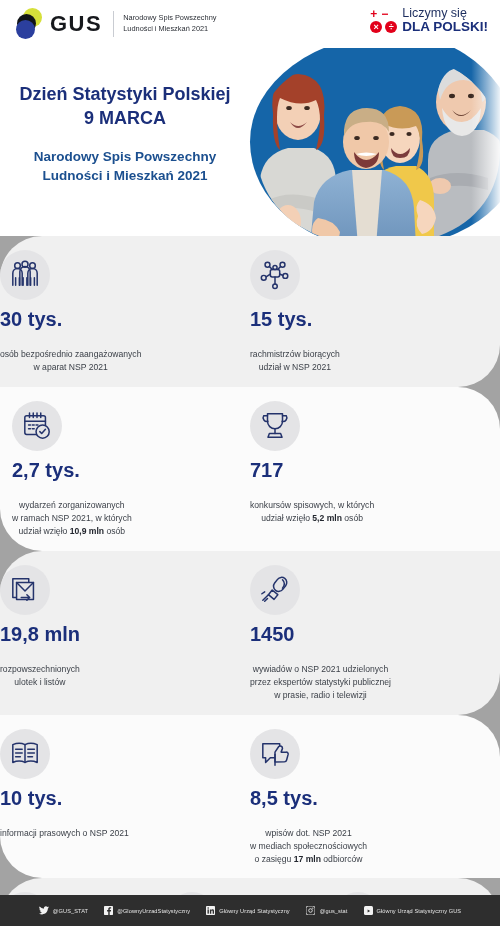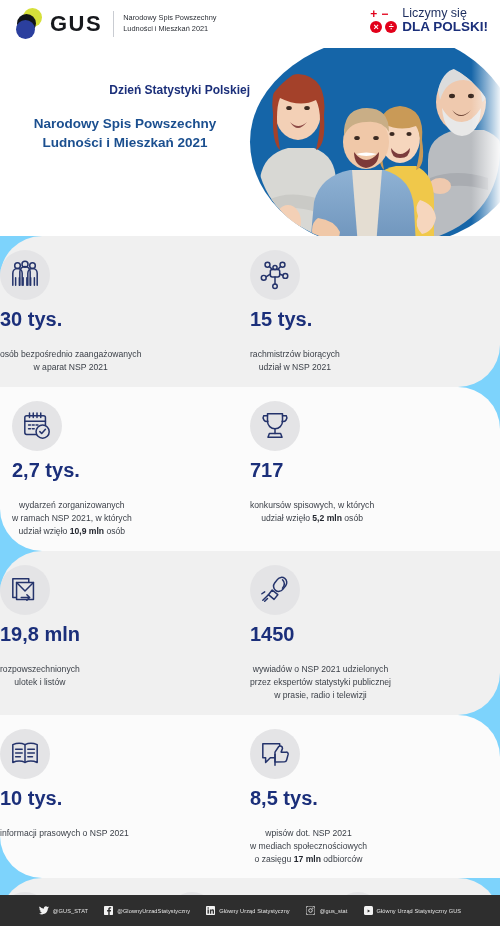--- a/index.html
+++ b/index.html
@@ -2,21 +2,21 @@
 <html><head>
 <meta charset="utf-8">
 <style>
   * { box-sizing: border-box; margin: 0; padding: 0; }
   html, body {
     width: 500px; height: 926px;
     font-family: "Liberation Sans", sans-serif;
     background: #ffffff;
     overflow: hidden;
   }
-  .page { position: relative; width: 500px; height: 926px; background:#7dd3fc; }
+  .page { position: relative; width: 500px; height: 926px; background:#a3a3a3; }
 
   
   .header { position:relative; height:48px; background:#fff; z-index:6; }
   .logo-block { position:absolute; left:14px; top:8px; display:flex; align-items:center; }
   .gus-mark { position:relative; width:34px; height:32px; }
   .gus-mark .c { position:absolute; border-radius:50%; }
   .gus-mark .c1 { width:19px; height:19px; left:9px;  top:0px;  background:#d6e03a; }
   .gus-mark .c2 { width:19px; height:19px; left:3px;  top:6px;  background:#111418; }
   .gus-mark .c3 { width:19px; height:19px; left:2px;  top:12px; background:#2b3f9e; }
   .gus-word { font-size:22px; font-weight:bold; letter-spacing:1.5px; color:#16181c; margin-left:2px; }
@@ -34,21 +34,21 @@
   .cl-t2 { font-size:13.5px; font-weight:bold; color:#1b2f7a; line-height:14px; }
 
   
   .hero { position:relative; height:188px; background:#fff; overflow:hidden; }
   .hero-blob {
     position:absolute; right:-20px; top:-14px; width:270px; height:215px;
     background:#1565a8; border-radius:54% 46% 52% 48% / 50% 55% 45% 50%;
   }
   .hero-photo { position:absolute; right:-6px; top:2px; width:258px; height:196px; }
   .hero-text { position:absolute; left:0; top:34px; width:250px; text-align:center; }
-  .hero-h1 { font-size:12px; font-weight:bold; color:#1b2f7a; line-height:1.35;text-align:right; }
+  .hero-h1 { font-size:18px; font-weight:bold; color:#1b2f7a; line-height:1.35; }
   .hero-h2 { font-size:13.5px; color:#1b4f8f; line-height:1.42; margin-top:16px; font-weight:600; }
   .hero-fade { position:absolute; right:0; top:0; width:64px; height:188px;
                background:linear-gradient(90deg, rgba(255,255,255,0) 0%, rgba(255,255,255,0.0) 55%, rgba(255,255,255,0.92) 100%); }
 
   
   .panel { position:relative; width:100%; }
   .panel.shade { background:#f0f0f0; }
   .panel.plain { background:#fbfbfb; }
   .r-tl { border-top-left-radius:42px; }
   .r-tr { border-top-right-radius:42px; }
@@ -175,20 +175,21 @@
           <ellipse cx="128" cy="88" rx="2.8" ry="2.1" fill="#3b2a22"></ellipse>
           <path d="M70 168 q16 2 22 14 q-2 16 -16 14 q-12 -4 -12 -16 q0 -8 6 -12 Z" fill="#f0c8a8"></path>
         </g>
       </g>
     </svg>
 
     <div class="hero-fade"></div>
 
     <div class="hero-text">
       <div class="hero-h1">Dzień Statystyki Polskiej</div>
+      <div class="hero-h1">9 MARCA</div>
       <div class="hero-h2">Narodowy Spis Powszechny</div>
       <div class="hero-h2" style="margin-top:0">Ludności i Mieszkań 2021</div>
     </div>
   </div>
 
   <div id="stats-host">
       <div class="panel shade r-tl r-br" style="padding:14px 0 12px;">
              <div class="grid2">
                <div class="cell">
       <div class="icon-circle">

